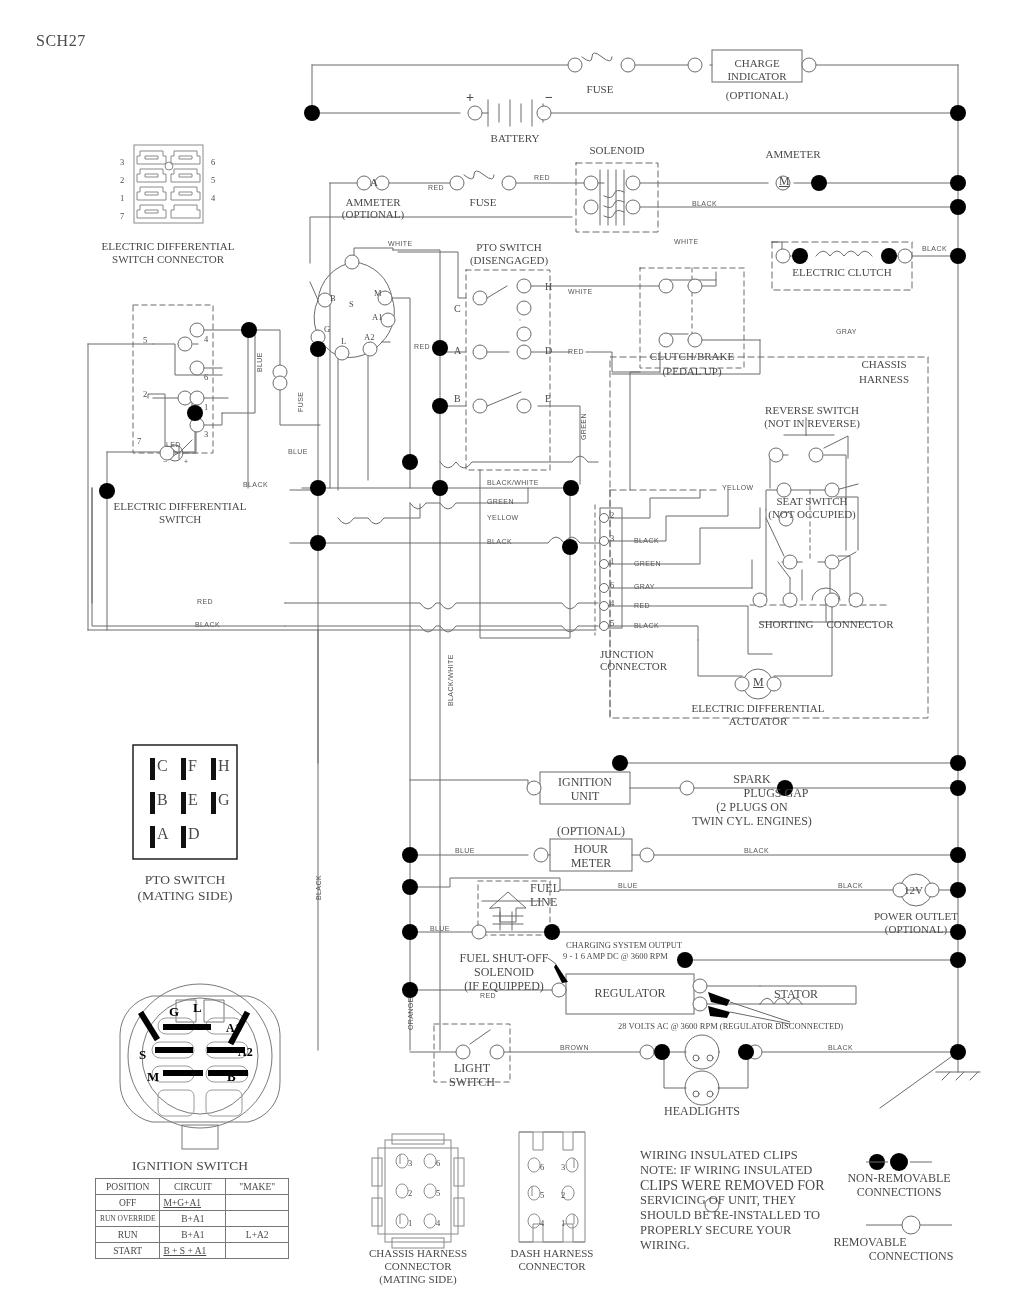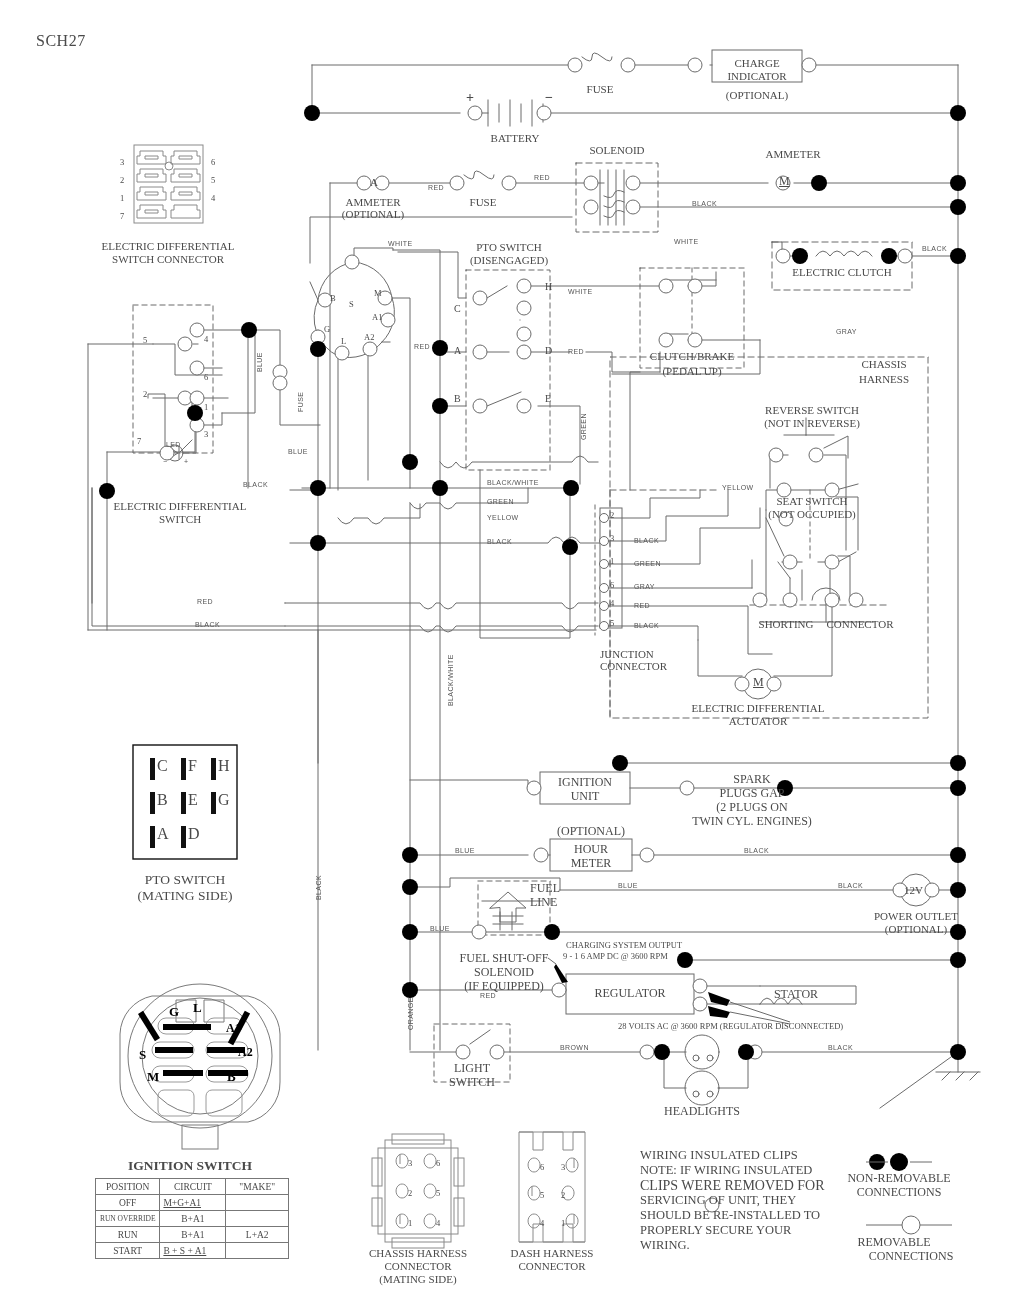--- a/index.html
+++ b/index.html
@@ -603,21 +603,21 @@
 <div class="lbl wire" style="left:487px;top:538px;">BLACK</div>
 <div class="lbl wire" style="left:197px;top:598px;">RED</div>
 <div class="lbl wire" style="left:195px;top:621px;">BLACK</div>
 <div class="lbl wire vert" style="left:447px;top:706px;transform:rotate(-90deg);">BLACK/WHITE</div>
 <div class="lbl wire vert" style="left:315px;top:900px;transform:rotate(-90deg);">BLACK</div>
 <div class="lbl wire vert" style="left:407px;top:1030px;transform:rotate(-90deg);">ORANGE</div>
 
 <div class="lbl cap12" style="left:585px;top:776px;"><span class="ctr" style="display:inline-block">IGNITION</span></div>
 <div class="lbl cap12" style="left:585px;top:790px;"><span class="ctr" style="display:inline-block">UNIT</span></div>
 <div class="lbl cap12" style="left:752px;top:773px;"><span class="ctr" style="display:inline-block">SPARK</span></div>
-<div class="lbl cap12" style="left:752px;top:787px;"><span class="ctr" style="display:inline-block">PLUGS GAP</span></div>
+<div class="lbl cap12" style="left:752px;top:787px;padding-left:24px;"><span class="ctr" style="display:inline-block">PLUGS GAP</span></div>
 <div class="lbl cap12" style="left:752px;top:801px;"><span class="ctr" style="display:inline-block">(2 PLUGS ON</span></div>
 <div class="lbl cap12" style="left:752px;top:815px;"><span class="ctr" style="display:inline-block">TWIN CYL. ENGINES)</span></div>
 
 <div class="lbl cap12" style="left:591px;top:825px;"><span class="ctr" style="display:inline-block">(OPTIONAL)</span></div>
 <div class="lbl cap12" style="left:591px;top:843px;"><span class="ctr" style="display:inline-block">HOUR</span></div>
 <div class="lbl cap12" style="left:591px;top:857px;"><span class="ctr" style="display:inline-block">METER</span></div>
 <div class="lbl wire" style="left:455px;top:847px;">BLUE</div>
 <div class="lbl wire" style="left:744px;top:847px;">BLACK</div>
 
 <div class="lbl cap12" style="left:530px;top:882px;">FUEL</div>
@@ -657,21 +657,21 @@
 <div class="lbl cap14" style="left:185px;top:872px;"><span class="ctr" style="display:inline-block">PTO SWITCH</span></div>
 <div class="lbl cap14" style="left:185px;top:888px;"><span class="ctr" style="display:inline-block">(MATING SIDE)</span></div>
 
 <div class="lbl" style="left:169px;top:1005px;font-size:13px;font-weight:bold;color:#000;">G</div>
 <div class="lbl" style="left:193px;top:1001px;font-size:13px;font-weight:bold;color:#000;">L</div>
 <div class="lbl" style="left:226px;top:1022px;font-size:12px;font-weight:bold;color:#000;">A1</div>
 <div class="lbl" style="left:238px;top:1046px;font-size:12px;font-weight:bold;color:#000;">A2</div>
 <div class="lbl" style="left:139px;top:1048px;font-size:13px;font-weight:bold;color:#000;">S</div>
 <div class="lbl" style="left:147px;top:1070px;font-size:13px;font-weight:bold;color:#000;">M</div>
 <div class="lbl" style="left:227px;top:1070px;font-size:13px;font-weight:bold;color:#000;">B</div>
-<div class="lbl cap14" style="left:190px;top:1158px;font-weight:bold;"><span class="ctr" style="display:inline-block">IGNITION SWITCH</span></div>
+<div class="lbl cap14" style="left:190px;top:1158px;"><span class="ctr" style="display:inline-block">IGNITION SWITCH</span></div>
 
 <table class="igtab" style="left:95px;top:1178px;width:194px;">
   <tbody>
         <tr>
     <td style="width:62px;">POSITION</td>
     <td style="width:66px;">CIRCUIT</td>
     <td style="width:62px;border-left:none;">"MAKE"</td>
   </tr>
   <tr>
     <td>OFF</td>
@@ -718,16 +718,16 @@
 <div class="lbl" style="left:640px;top:1148px;font-size:12.5px;letter-spacing:.1px;">WIRING INSULATED CLIPS</div>
 <div class="lbl" style="left:640px;top:1163px;font-size:12.5px;">NOTE:  IF WIRING INSULATED</div>
 <div class="lbl" style="left:640px;top:1178px;font-size:14px;">CLIPS WERE REMOVED FOR</div>
 <div class="lbl" style="left:640px;top:1193px;font-size:12.5px;">SERVICING OF UNIT, THEY</div>
 <div class="lbl" style="left:640px;top:1208px;font-size:12.5px;">SHOULD BE RE-INSTALLED TO</div>
 <div class="lbl" style="left:640px;top:1223px;font-size:12.5px;">PROPERLY SECURE YOUR</div>
 <div class="lbl" style="left:640px;top:1238px;font-size:12.5px;">WIRING.</div>
 
 <div class="lbl cap12" style="left:899px;top:1172px;"><span class="ctr" style="display:inline-block">NON-REMOVABLE</span></div>
 <div class="lbl cap12" style="left:899px;top:1186px;"><span class="ctr" style="display:inline-block">CONNECTIONS</span></div>
-<div class="lbl cap12" style="left:894px;top:1236px;"><span class="ctr" style="display:inline-block">REMOVABLE</span></div>
+<div class="lbl cap12" style="left:870px;top:1236px;"><span class="ctr" style="display:inline-block">REMOVABLE</span></div>
 <div class="lbl cap12" style="left:911px;top:1250px;"><span class="ctr" style="display:inline-block">CONNECTIONS</span></div>
 
 </div>
 
 </body></html>

